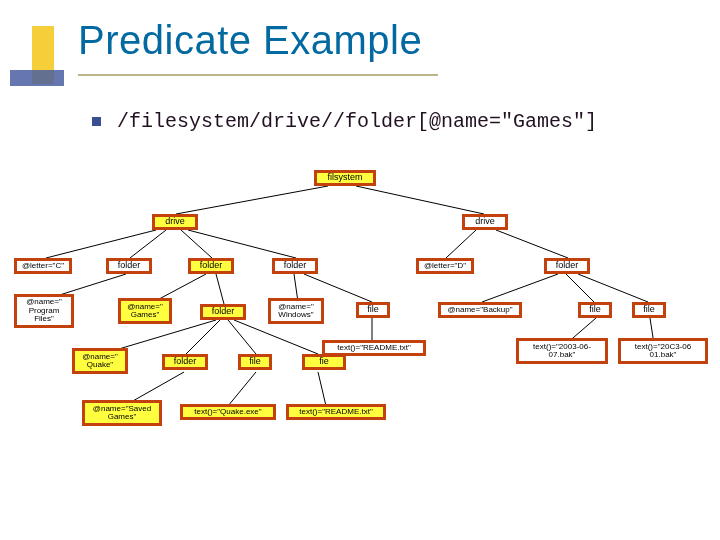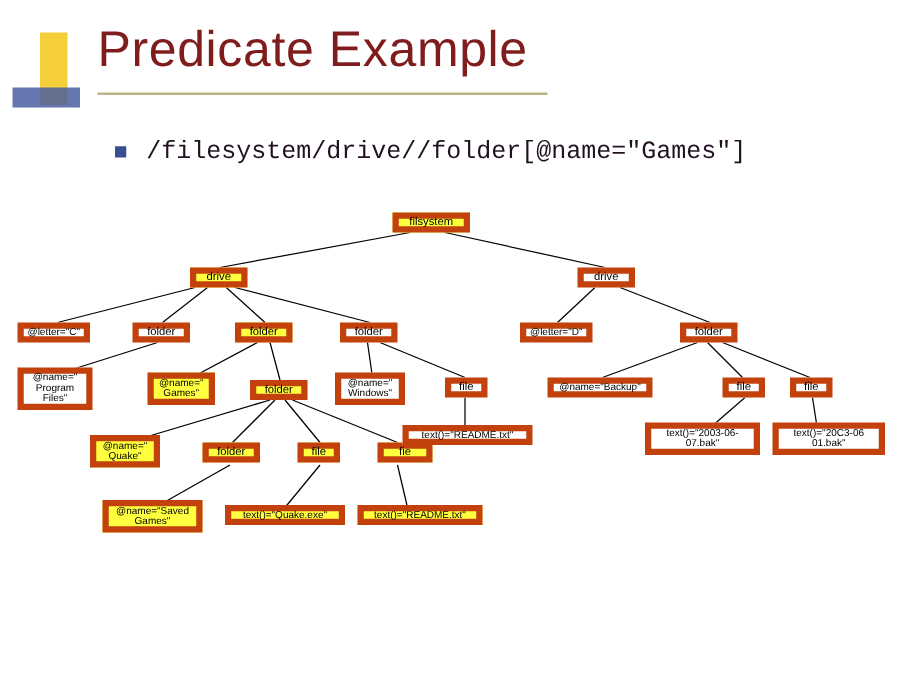--- a/index.html
+++ b/index.html
@@ -31,21 +31,21 @@
     background: #4a5fa0;
     opacity: 0.85;
     z-index: 1;
   }
   .title {
     position: absolute;
     left: 78px;
     top: 18px;
     font-family: "Verdana", "Arial", sans-serif;
     font-size: 40px;
-    color: #7f1d1d;
+    color: #0369a1;
     letter-spacing: 0.5px;
     z-index: 2;
   }
   .title-underline {
     position: absolute;
     left: 78px;
     top: 74px;
     width: 360px;
     height: 2px;
     background: #b9b587;
@@ -80,21 +80,21 @@
   }
   .canvas svg {
     position: absolute;
     inset: 0;
     width: 100%;
     height: 100%;
   }
   .node {
     position: absolute;
     box-sizing: border-box;
-    border: 5px solid #c2410c;
+    border: 3px solid #c2410c;
     background: #fff;
     font-size: 9px;
     line-height: 1.05;
     text-align: center;
     display: flex;
     align-items: center;
     justify-content: center;
     padding: 1px 3px;
     font-family: Arial, sans-serif;
   }

